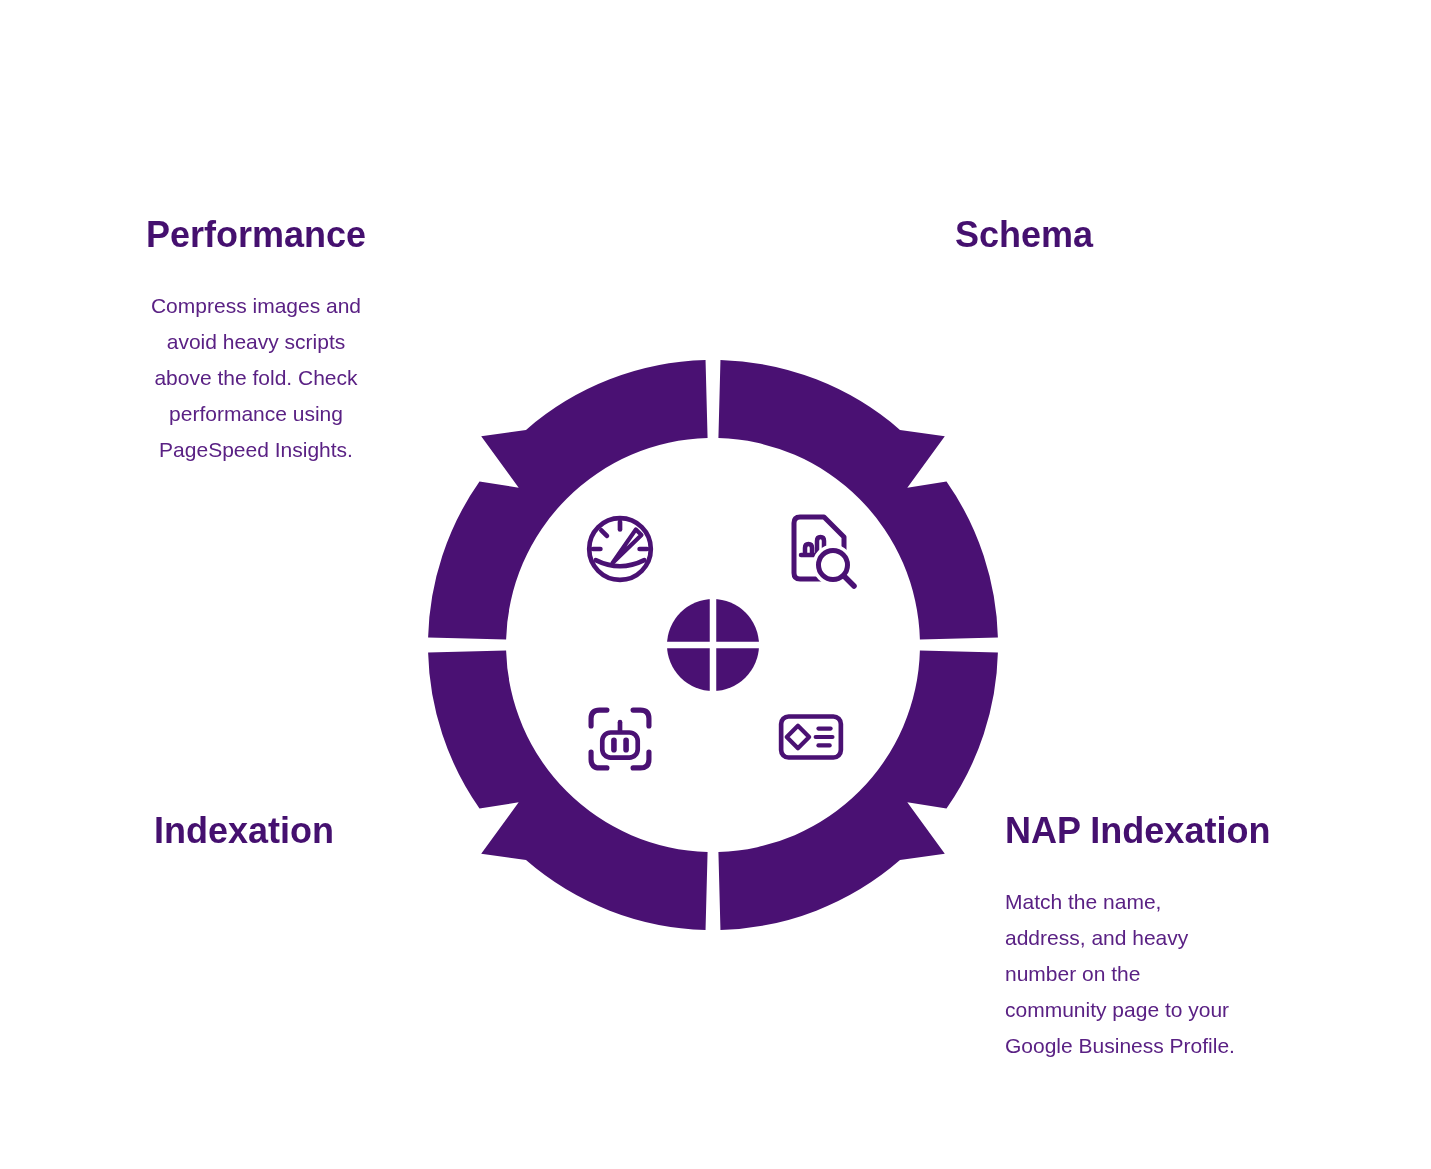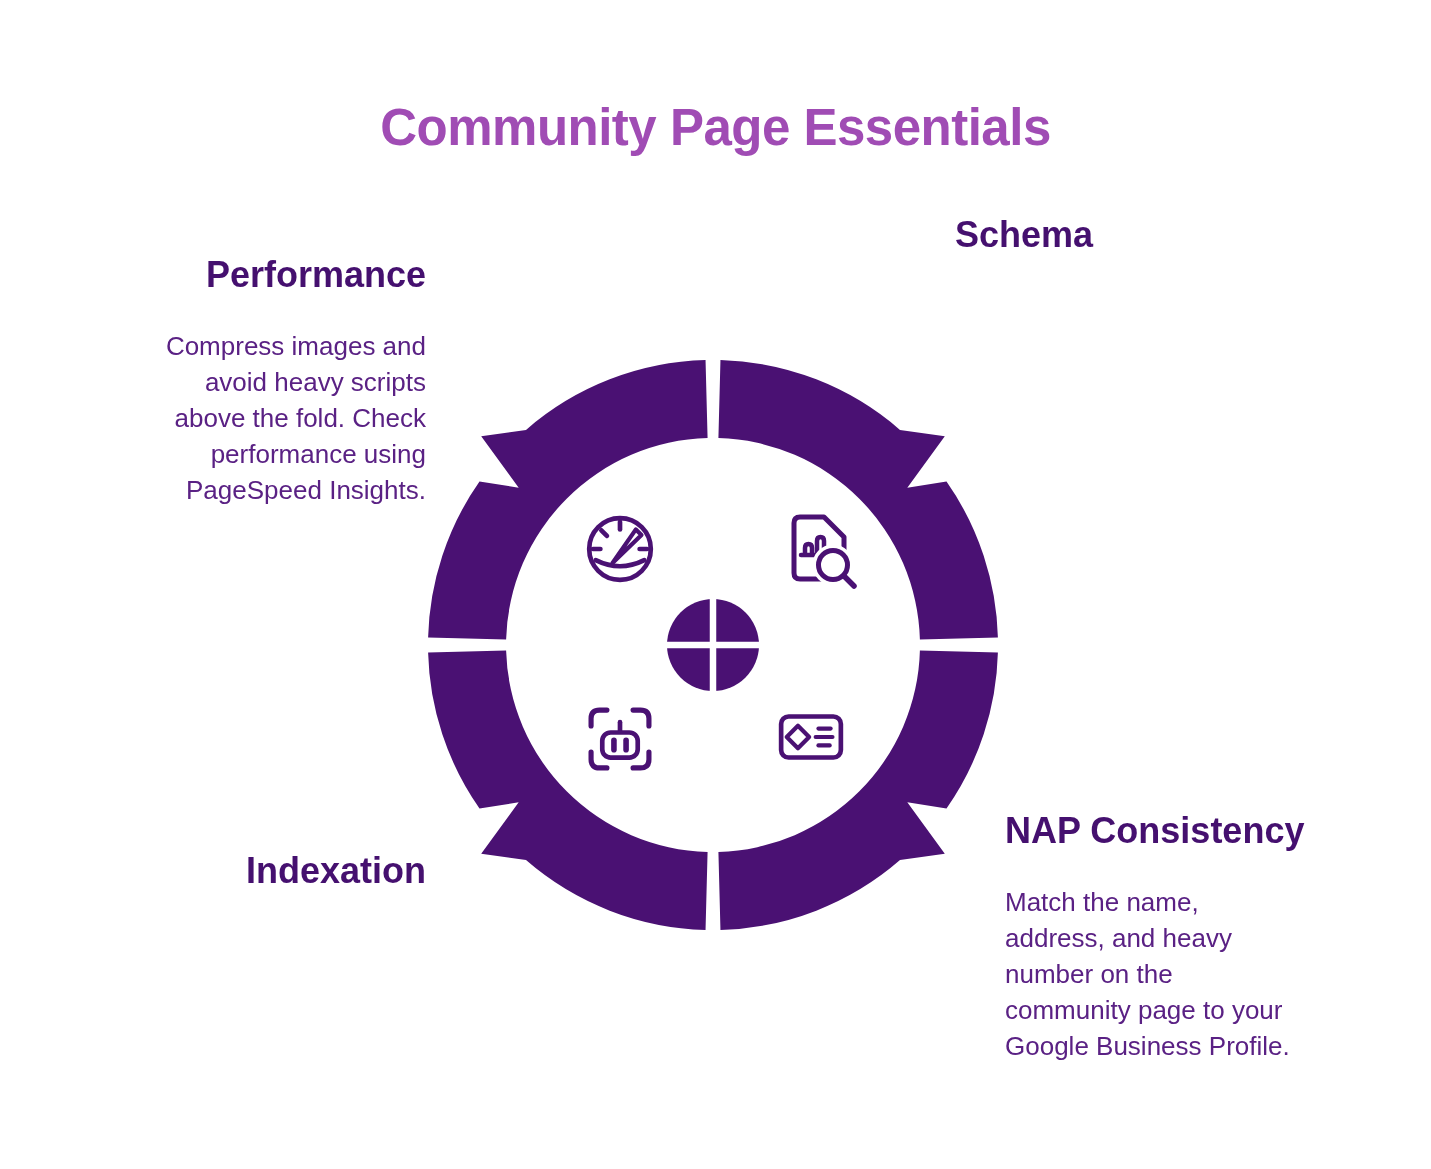--- a/index.html
+++ b/index.html
@@ -21,69 +21,68 @@
   .title{
     position:absolute;
     left:0;top:98px;width:100%;
     text-align:center;
     font-size:51px;
     font-weight:bold;
     letter-spacing:-0.5px;
     color:var(--title);
   }
   .section{position:absolute;width:340px;}
-  .section.align-right{text-align:right;margin-top:40px;}
+  .section.align-right{text-align:center;}
   .section.align-left{text-align:left;}
   .section-heading{
     font-size:36px;
     font-weight:bold;
     color:var(--heading);
     margin:0 0 32px 0;
   }
   .section-desc{
-    font-size:26px;
+    font-size:21px;
     line-height:36px;
     color:var(--body);
     white-space:pre-line;
   }
   .pos-top-left{left:86px;top:214px;}
   .pos-top-right{left:955px;top:214px;}
-  .pos-bottom-left{left:86px;top:810px;}
+  .pos-bottom-left{left:74px;top:810px;}
   .pos-bottom-right{left:1005px;top:810px;}
   .diagram{position:absolute;left:383px;top:315px;width:660px;height:660px;}
   .icon{position:absolute;}
   .icon svg{display:block;width:100%;height:100%;}
   .stroke-ic{fill:none;stroke:var(--ring);stroke-linecap:round;stroke-linejoin:round;}
 </style>
 </head>
 <body>
 
 <div class="stage">
 
-  <h1 class="title">Community Page Essentials</h1>
 
   <div class="section align-right pos-top-left">
     <h2 class="section-heading">Performance</h2>
     <div class="section-desc">Compress images and
 avoid heavy scripts
 above the fold. Check
 performance using
 PageSpeed Insights.</div>
   </div>
 
   <div class="section align-left pos-top-right">
     <h2 class="section-heading">Schema</h2>
   </div>
 
   <div class="section align-right pos-bottom-left">
     <h2 class="section-heading">Indexation</h2>
   </div>
 
   <div class="section align-left pos-bottom-right">
-    <h2 class="section-heading">NAP Consistency</h2>
+    <h2 class="section-heading">NAP Indexation</h2>
     <div class="section-desc">Match the name,
 address, and heavy
 number on the
 community page to your
 Google Business Profile.</div>
   </div>
 
   <svg class="diagram" viewBox="-330 -330 660 660" aria-hidden="true">
     <defs>
 

